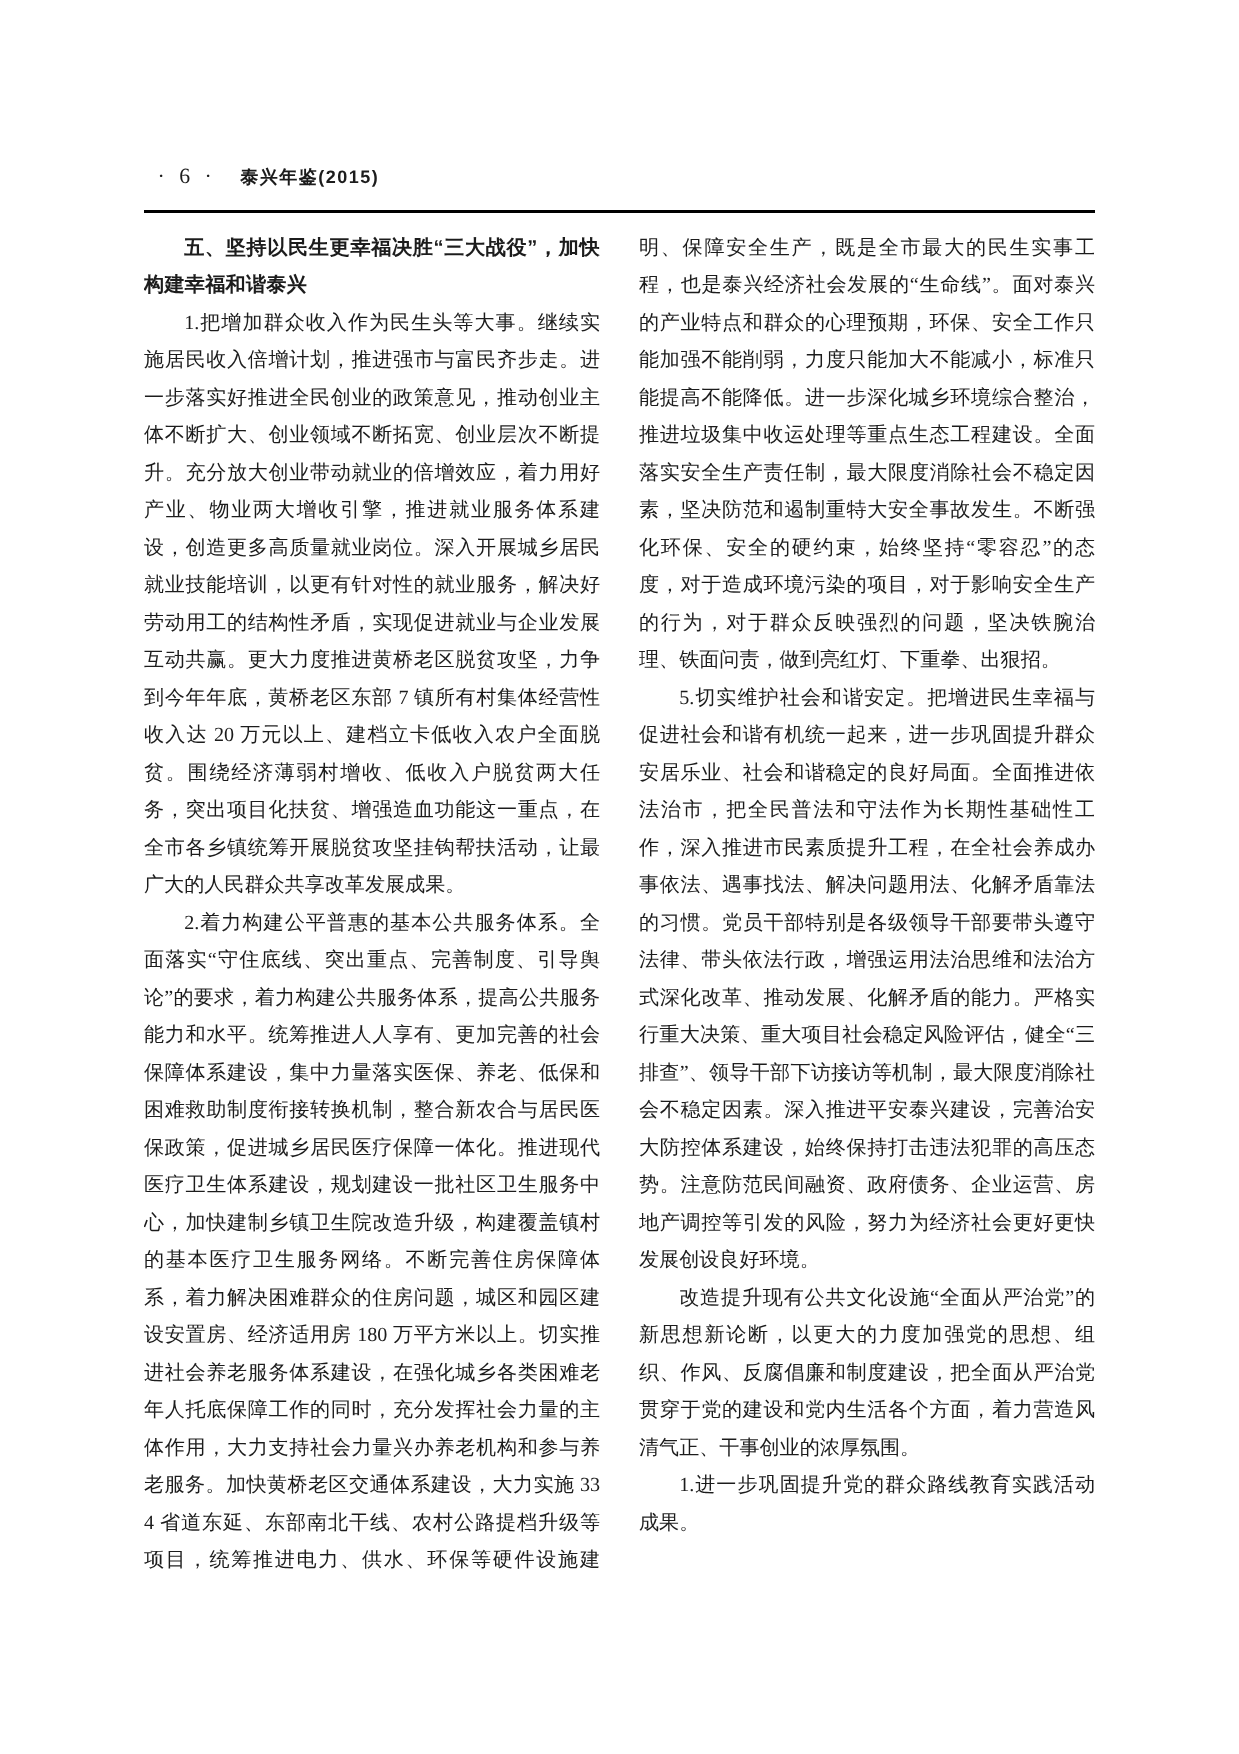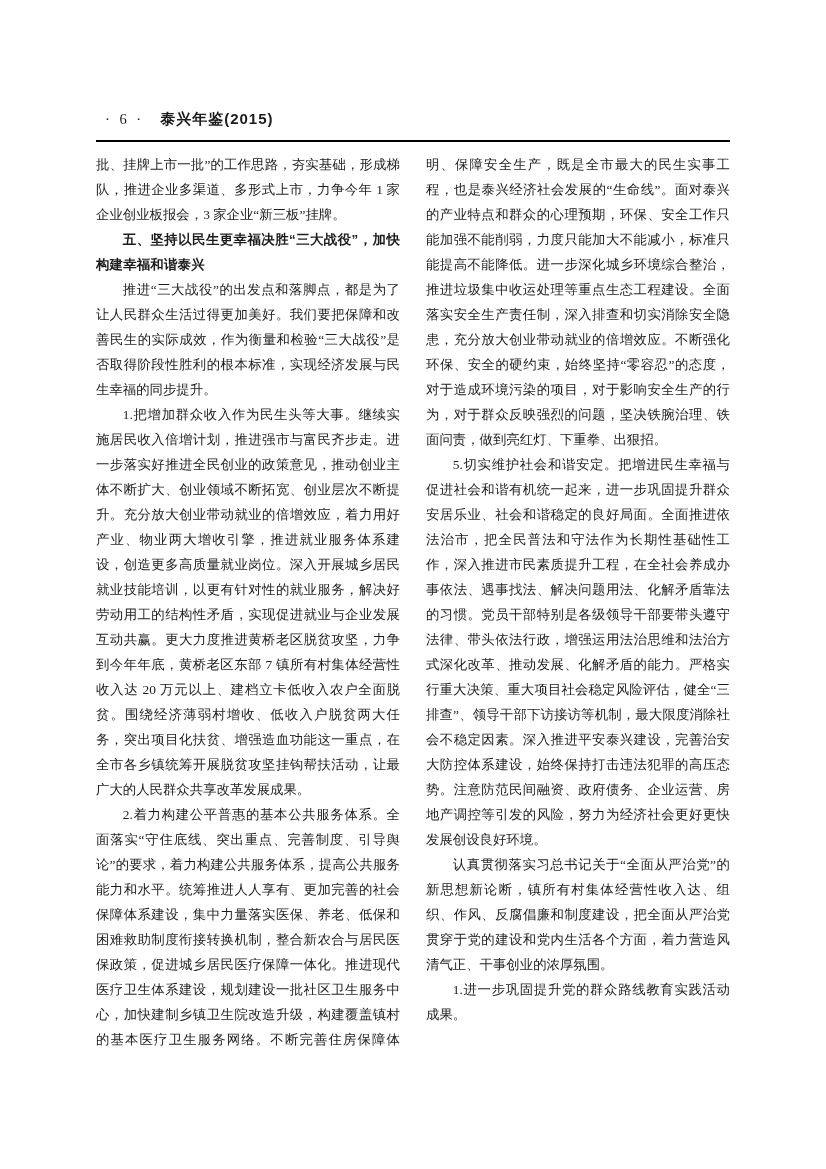--- a/index.html
+++ b/index.html
@@ -27,21 +27,21 @@
     height: 24px;
   }
   .page-marker {
     font-size: 14.5px;
     letter-spacing: 3px;
     white-space: nowrap;
   }
   .book-title {
     font-family: "Liberation Sans", "DejaVu Sans", sans-serif;
     font-weight: 700;
-    font-size: 15px;
+    font-size: 12px;
     letter-spacing: 1px;
     white-space: nowrap;
   }
   .header-rule {
     border: none;
     border-top: 2.5px solid #000000;
     margin: 6px 0 0 0;
   }
   .columns {
     display: flex;
@@ -82,31 +82,29 @@
   <div class="page-header">
     <span class="page-marker">· 6 ·</span>
     <span class="book-title">泰兴年鉴(2015)</span>
   </div>
 
   <hr class="header-rule">
 
   <div class="columns">
 
     <div class="col">
-      <p class="cont">批、挂牌上市一批”的工作思路，夯实基础，形成梯队，推进企业多渠道、多形式上市，力争今年 1 家企业创业板报会，3 家企业“新三板”挂牌。</p>
       <p class="heading">五、坚持以民生更幸福决胜“三大战役”，加快构建幸福和谐泰兴</p>
-      <p>推进“三大战役”的出发点和落脚点，都是为了让人民群众生活过得更加美好。我们要把保障和改善民生的实际成效，作为衡量和检验“三大战役”是否取得阶段性胜利的根本标准，实现经济发展与民生幸福的同步提升。</p>
       <p><span class="kai">1.把增加群众收入作为民生头等大事。</span><span>继续实施居民收入倍增计划，推进强市与富民齐步走。进一步落实好推进全民创业的政策意见，推动创业主体不断扩大、创业领域不断拓宽、创业层次不断提升。充分放大创业带动就业的倍增效应，着力用好产业、物业两大增收引擎，推进就业服务体系建设，创造更多高质量就业岗位。深入开展城乡居民就业技能培训，以更有针对性的就业服务，解决好劳动用工的结构性矛盾，实现促进就业与企业发展互动共赢。更大力度推进黄桥老区脱贫攻坚，力争到今年年底，黄桥老区东部 7 镇所有村集体经营性收入达 20 万元以上、建档立卡低收入农户全面脱贫。围绕经济薄弱村增收、低收入户脱贫两大任务，突出项目化扶贫、增强造血功能这一重点，在全市各乡镇统筹开展脱贫攻坚挂钩帮扶活动，让最广大的人民群众共享改革发展成果。</span></p>
       <p><span class="kai">2.着力构建公平普惠的基本公共服务体系。</span><span>全面落实“守住底线、突出重点、完善制度、引导舆论”的要求，着力构建公共服务体系，提高公共服务能力和水平。统筹推进人人享有、更加完善的社会保障体系建设，集中力量落实医保、养老、低保和困难救助制度衔接转换机制，整合新农合与居民医保政策，促进城乡居民医疗保障一体化。推进现代医疗卫生体系建设，规划建设一批社区卫生服务中心，加快建制乡镇卫生院改造升级，构建覆盖镇村的基本医疗卫生服务网络。不断完善住房保障体系，着力解决困难群众的住房问题，城区和园区建设安置房、经济适用房 180 万平方米以上。切实推进社会养老服务体系建设，在强化城乡各类困难老年人托底保障工作的同时，充分发挥社会力量的主体作用，大力支持社会力量兴办养老机构和参与养老服务。加快黄桥老区交通体系建设，大力实施 334 省道东延、东部南北干线、农村公路提档升级等项目，统筹推进电力、供水、环保等硬件设施建设，推动优质公共资源向农村、向黄桥老区延伸，逐步缩小城乡、东西部地区公共服务差距。扎实推进新一轮教育现代化建设，办好人民满意的教育。改造提升现有公共文化设施，推动各类文化体育设施城乡共享。</span></p>
 
     </div>
 
     <div class="col">
-      <p class="cont">明、保障安全生产，既是全市最大的民生实事工程，也是泰兴经济社会发展的“生命线”。面对泰兴的产业特点和群众的心理预期，环保、安全工作只能加强不能削弱，力度只能加大不能减小，标准只能提高不能降低。进一步深化城乡环境综合整治，推进垃圾集中收运处理等重点生态工程建设。全面落实安全生产责任制，深入排查和切实消除安全隐患，充分放大创业带动就业的倍增效应。不断强化环保、安全的硬约束，始终坚持“零容忍”的态度，对于造成环境污染的项目，对于影响安全生产的行为，对于群众反映强烈的问题，坚决铁腕治理、铁面问责，做到亮红灯、下重拳、出狠招。</p>
+      <p class="cont">明、保障安全生产，既是全市最大的民生实事工程，也是泰兴经济社会发展的“生命线”。面对泰兴的产业特点和群众的心理预期，环保、安全工作只能加强不能削弱，力度只能加大不能减小，标准只能提高不能降低。进一步深化城乡环境综合整治，推进垃圾集中收运处理等重点生态工程建设。全面落实安全生产责任制，最大限度消除社会不稳定因素，坚决防范和遏制重特大安全事故发生。不断强化环保、安全的硬约束，始终坚持“零容忍”的态度，对于造成环境污染的项目，对于影响安全生产的行为，对于群众反映强烈的问题，坚决铁腕治理、铁面问责，做到亮红灯、下重拳、出狠招。</p>
       <p><span class="kai">5.切实维护社会和谐安定。</span><span>把增进民生幸福与促进社会和谐有机统一起来，进一步巩固提升群众安居乐业、社会和谐稳定的良好局面。全面推进依法治市，把全民普法和守法作为长期性基础性工作，深入推进市民素质提升工程，在全社会养成办事依法、遇事找法、解决问题用法、化解矛盾靠法的习惯。党员干部特别是各级领导干部要带头遵守法律、带头依法行政，增强运用法治思维和法治方式深化改革、推动发展、化解矛盾的能力。严格实行重大决策、重大项目社会稳定风险评估，健全“三排查”、领导干部下访接访等机制，最大限度消除社会不稳定因素。深入推进平安泰兴建设，完善治安大防控体系建设，始终保持打击违法犯罪的高压态势。注意防范民间融资、政府债务、企业运营、房地产调控等引发的风险，努力为经济社会更好更快发展创设良好环境。</span></p>
-      <p>认真贯彻落实习总书记关于“全面从严治党”的新思想新论断，镇所有村集体经营性收入达、组织、作风、反腐倡廉和制度建设，把全面从严治党贯穿于党的建设和党内生活各个方面，着力营造风清气正、干事创业的浓厚氛围。</p>
+      <p>改造提升现有公共文化设施“全面从严治党”的新思想新论断，以更大的力度加强党的思想、组织、作风、反腐倡廉和制度建设，把全面从严治党贯穿于党的建设和党内生活各个方面，着力营造风清气正、干事创业的浓厚氛围。</p>
       <p><span class="kai">1.进一步巩固提升党的群众路线教育实践活动成果。</span></p>
 
     </div>
 
   </div>
 
 </div>
 
 </body></html>

